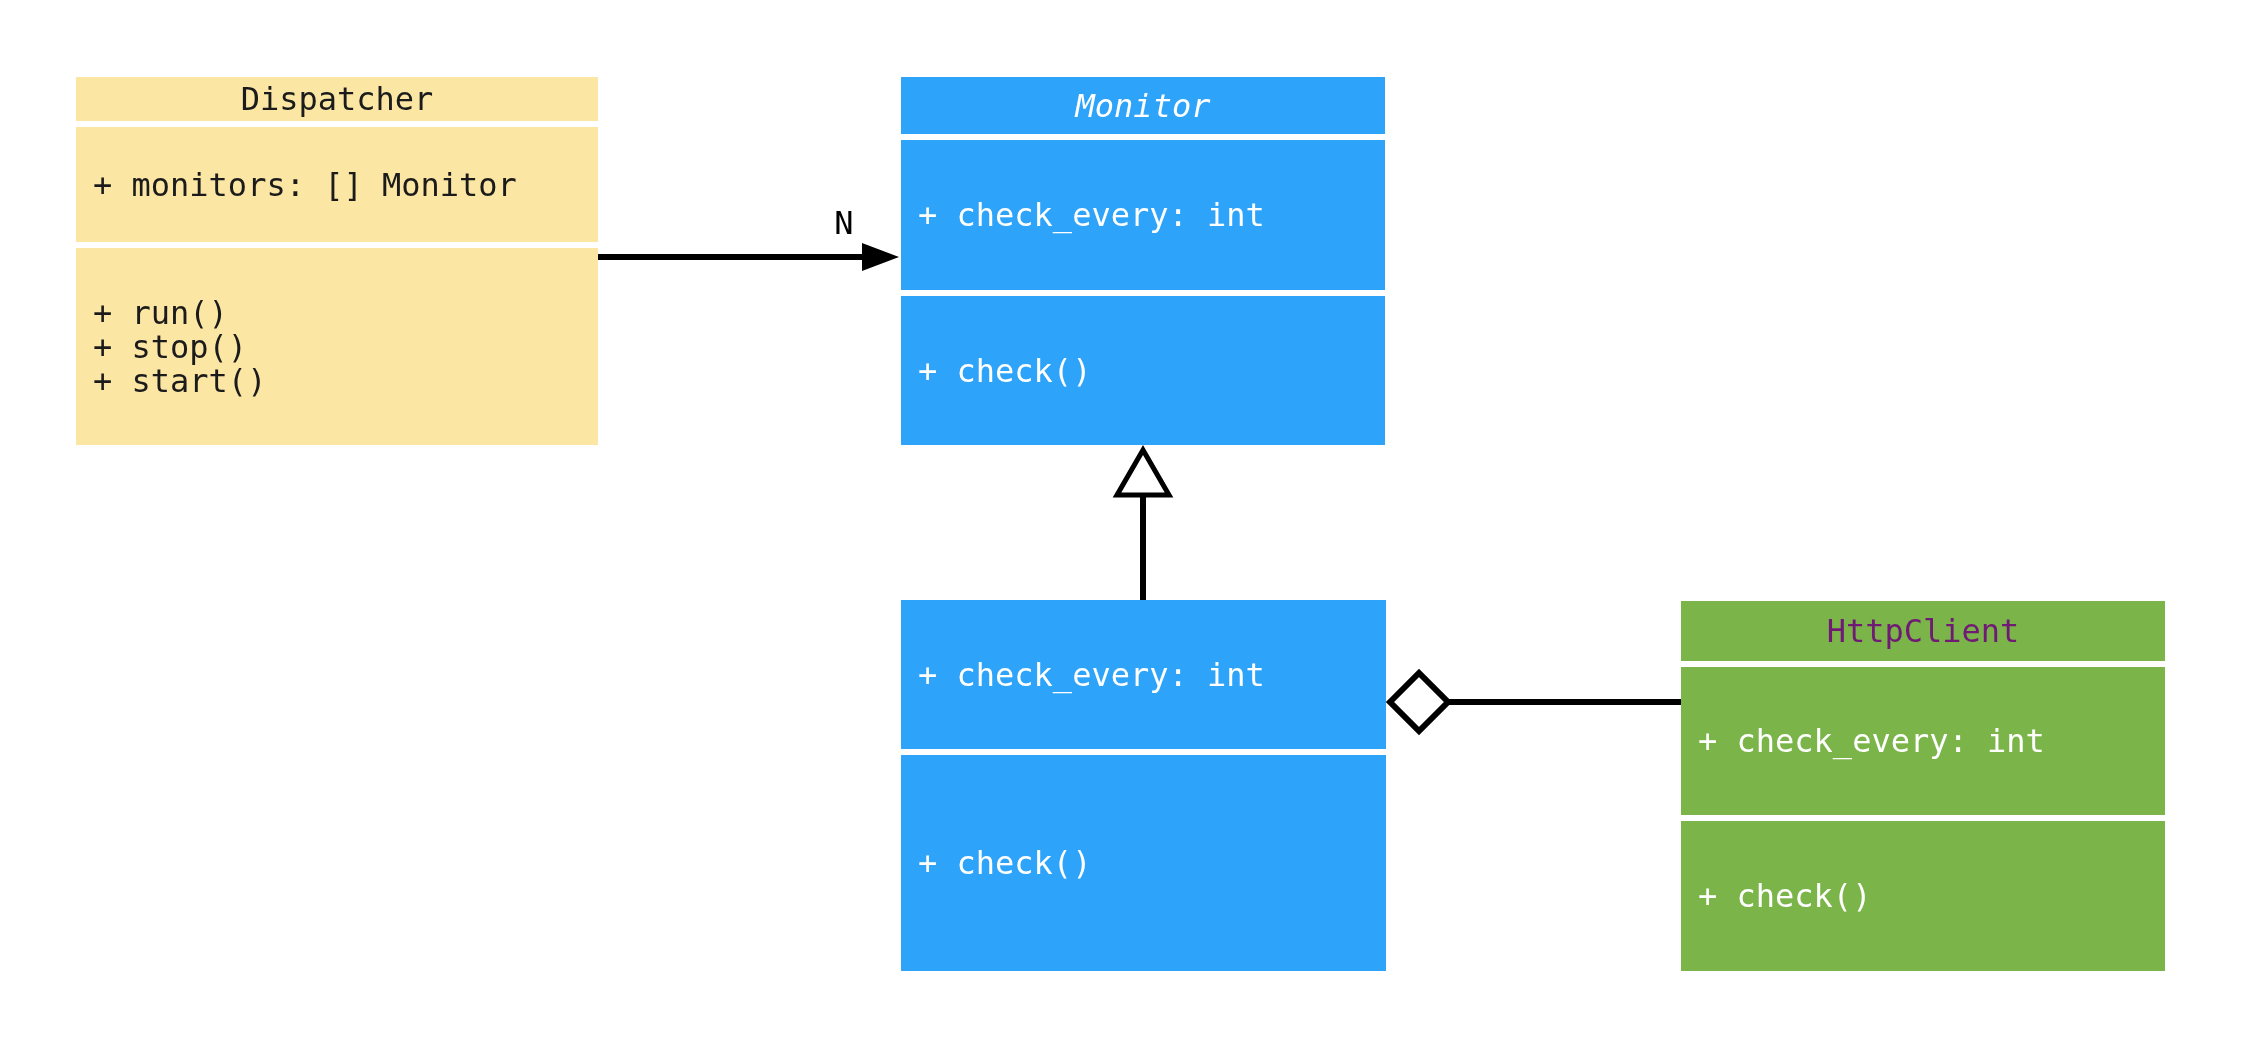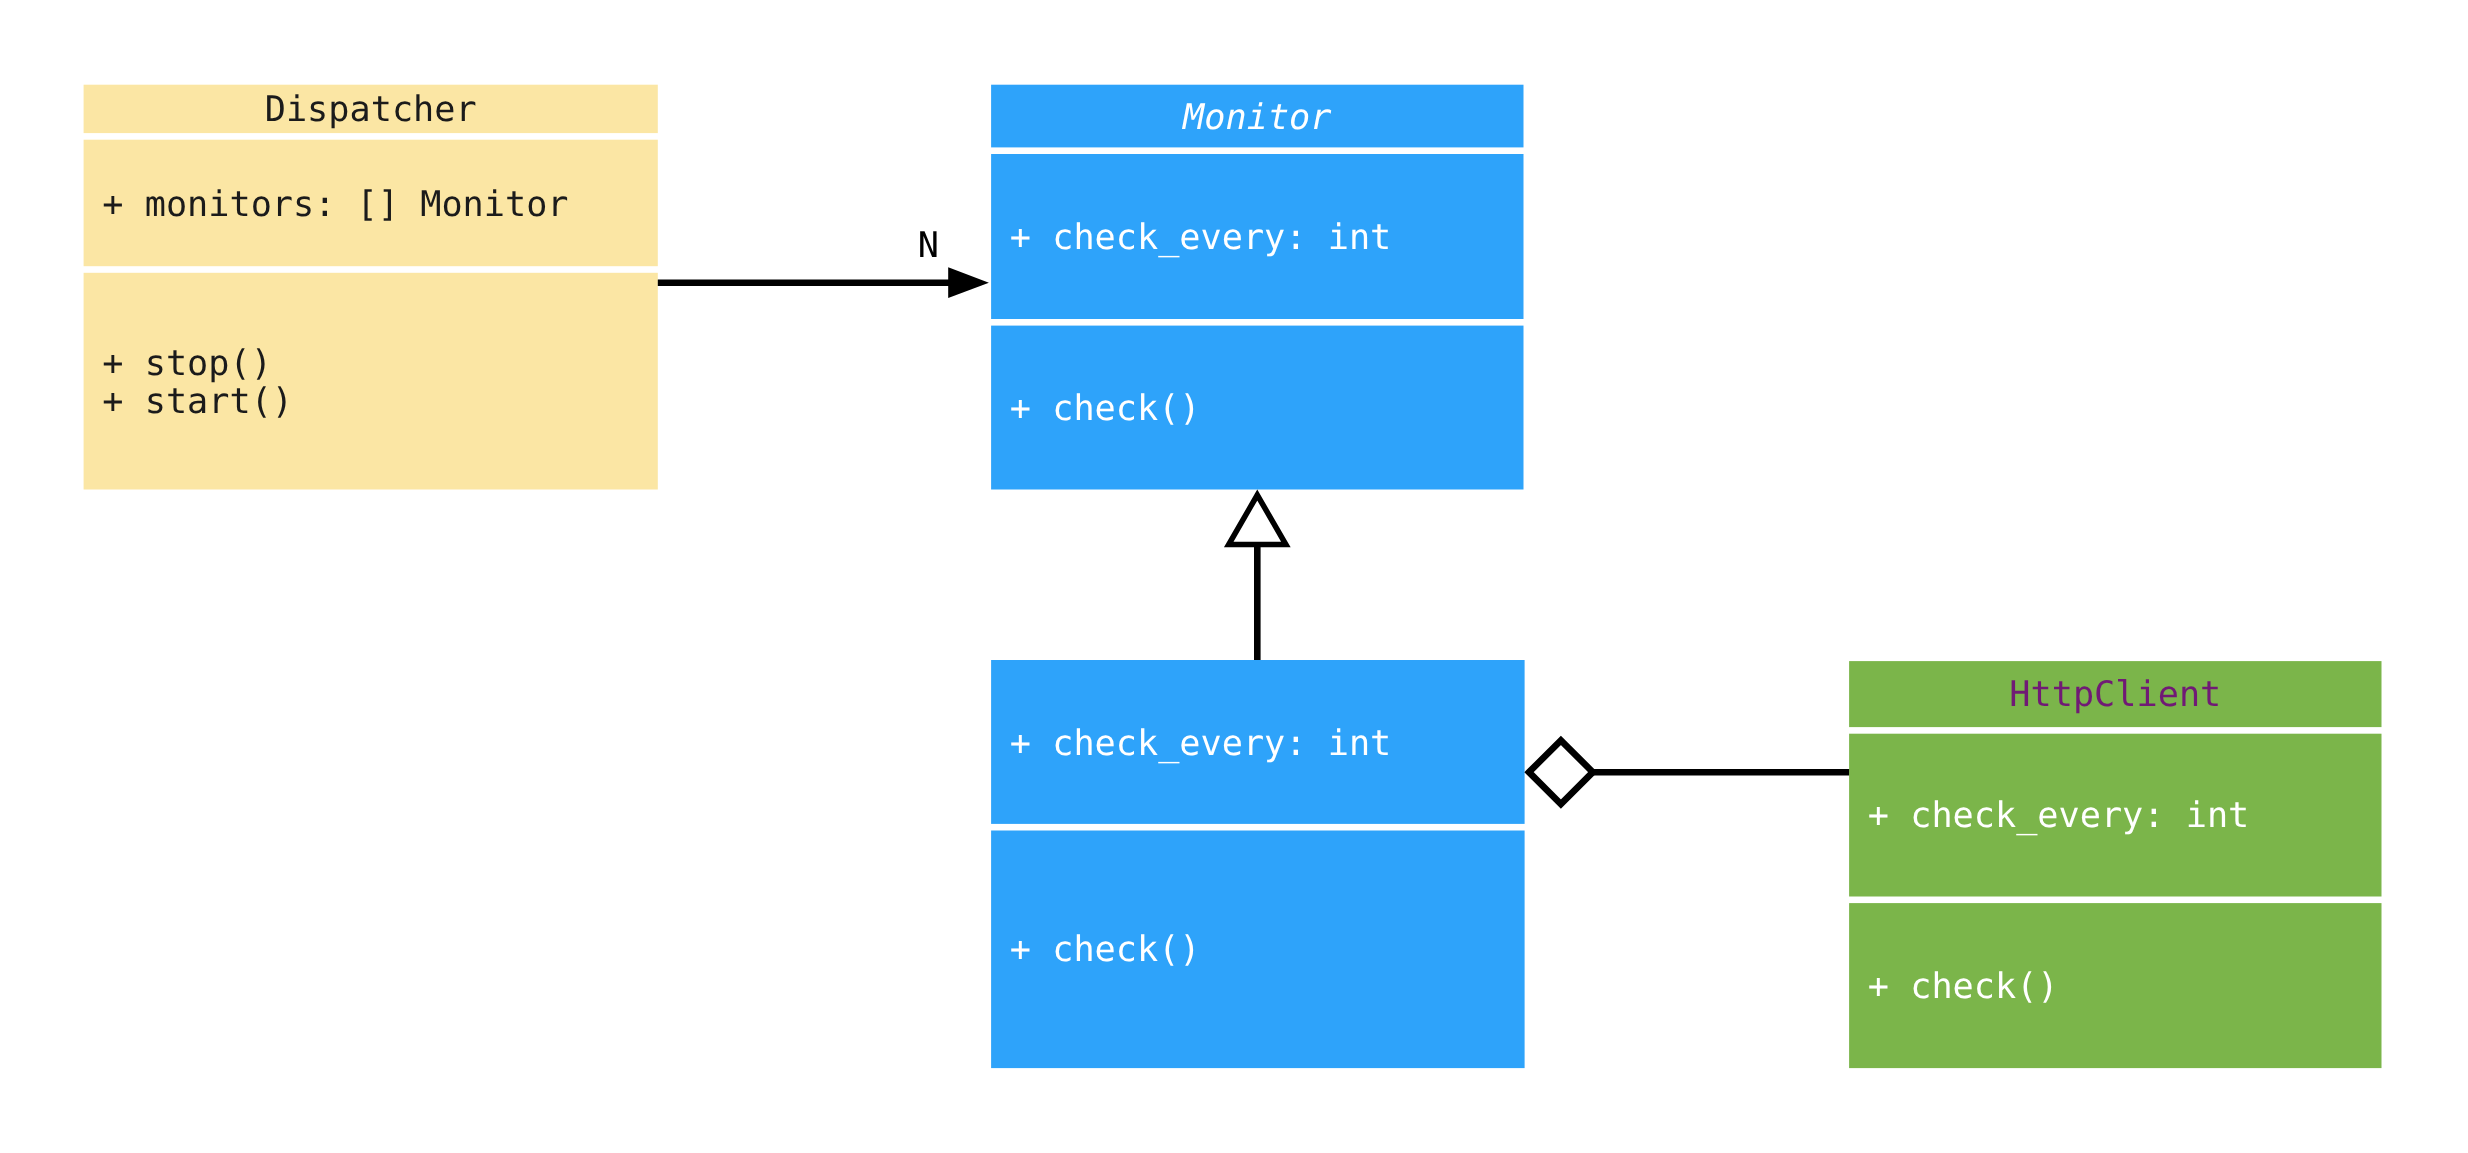--- a/index.html
+++ b/index.html
@@ -84,20 +84,21 @@
 <body>
 
 <div id="canvas">
 
   <div class="class-box" id="box-dispatcher">
     <div class="sec title-sec" style="background-color: rgb(251, 230, 164); color: rgb(27, 27, 27);">Dispatcher</div>
     <div class="sec body-sec attr-sec" style="background-color: rgb(251, 230, 164); color: rgb(27, 27, 27);">
       <div>+ monitors: [] Monitor</div>
     </div>
     <div class="sec body-sec fill-rest" style="background-color: rgb(251, 230, 164); color: rgb(27, 27, 27);">
+      <div>+ run()</div>
       <div>+ stop()</div>
       <div>+ start()</div>
     </div>
   </div>
 
   <div class="class-box" id="box-monitor">
     <div class="sec title-sec title-italic" style="background-color: rgb(46, 163, 250); color: rgb(255, 255, 255);">Monitor</div>
     <div class="sec body-sec attr-sec" style="background-color: rgb(46, 163, 250); color: rgb(255, 255, 255);">
       <div>+ check_every: int</div>
     </div>

